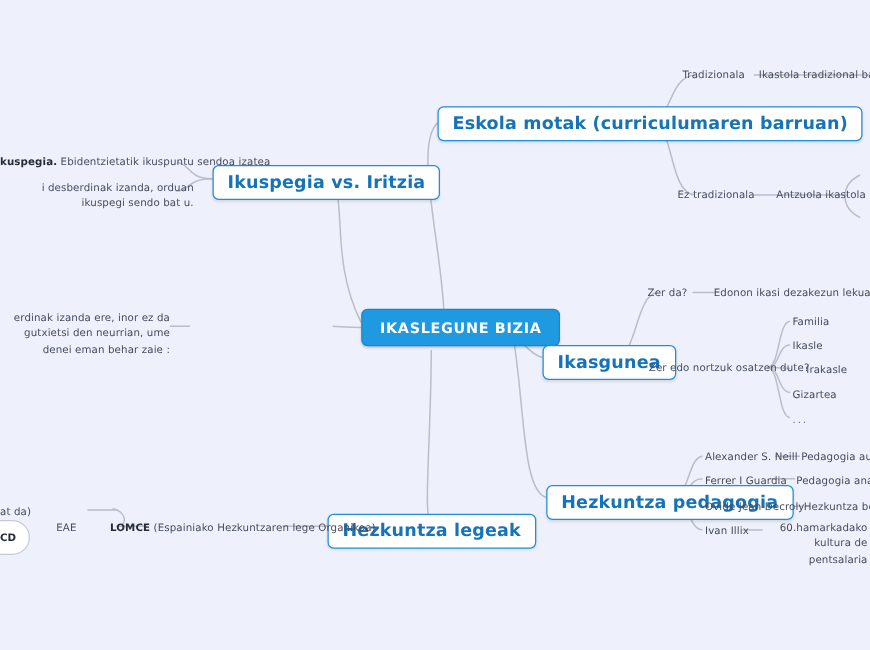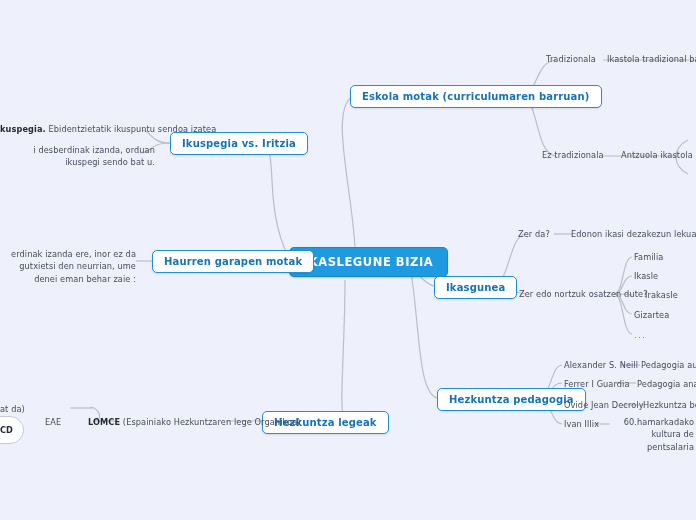--- a/index.html
+++ b/index.html
@@ -18,21 +18,21 @@
     background:#1f9ae0;border:1px solid #1787c9;border-radius:5px;
     padding:7px 14px;color:#ffffff;font-weight:bold;font-size:11.5px;
     letter-spacing:.55px;white-space:nowrap;
     box-shadow:0 1px 2px rgba(0,0,0,.18);
   }
 
   
   .branch-node{
     position:absolute;
     background:#ffffff;border:1.6px solid #1f8fd8;border-radius:5px;
-    padding:5px 11px;color:#1673b8;font-weight:bold;font-size:10px;
+    padding:5px 11px;color:#1673b8;font-weight:bold;font-size:14px;
     white-space:nowrap;letter-spacing:.15px;
     box-shadow:0 1px 2px rgba(0,0,0,.10);
   }
 
   
   .leaf{
     position:absolute;color:#454b5e;font-size:8.2px;
     white-space:nowrap;letter-spacing:.1px;line-height:1.45;text-align:right;
   }
   .leaf.wrap{white-space:normal;line-height:1.5;}
@@ -102,21 +102,20 @@
     <path d="M93,421 C104,421 100,408 90,407"></path>
     <path d="M93,408 C84,408 84,408 70,408"></path>
   </svg>
 
   <div class="center-node">IKASLEGUNE BIZIA</div>
 
   <div class="branch-node" style="left:350px;top:85px;">Eskola motak (curriculumaren barruan)</div>
 
   <div class="branch-node" style="left:170px;top:132px;">Ikuspegia vs. Iritzia</div>
 
-  <div class="branch-node" style="left:152px;top:250px;">Haurren garapen motak</div>
 
   <div class="branch-node" style="left:434px;top:276px;">Ikasgunea</div>
 
   <div class="branch-node" style="left:437px;top:388px;">Hezkuntza pedagogia</div>
 
   <div class="branch-node" style="left:262px;top:411px;">Hezkuntza legeak</div>
 
   <div class="leaf" style="left:546px;top:54px;">Tradizionala</div>
   <div class="leaf" style="left:607px;top:54px;">Ikastola tradizional baten ezau</div>
 

